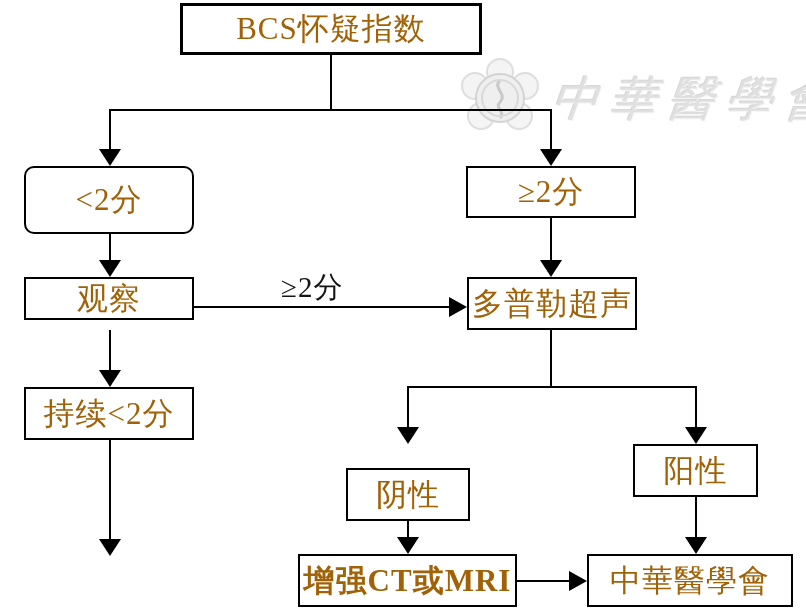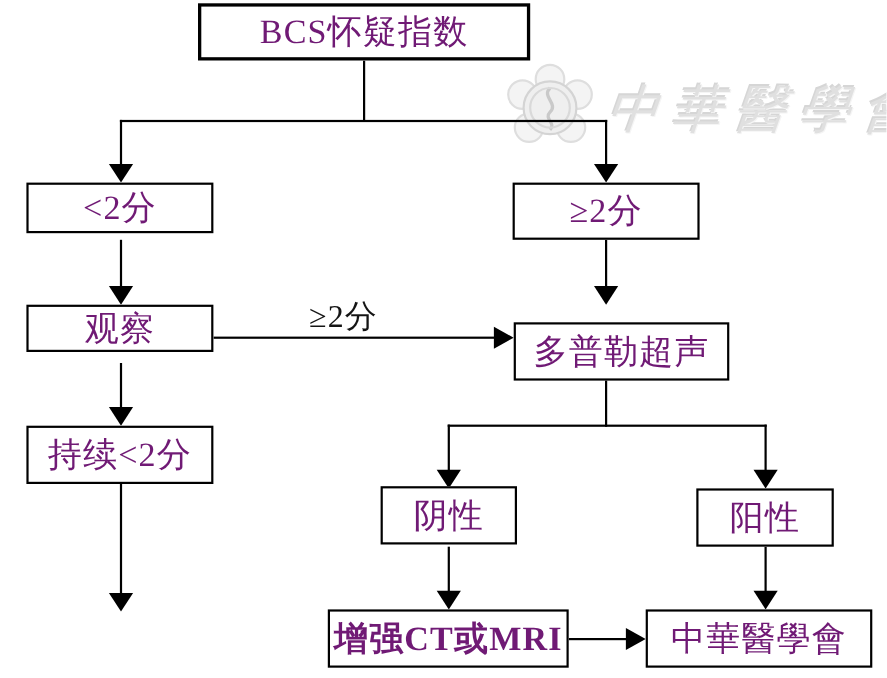--- a/index.html
+++ b/index.html
@@ -27,21 +27,21 @@
     transform:skewX(-6deg);
     white-space:nowrap;
   }
   
   .node{
     position:absolute;
     box-sizing:border-box;
     border:2px solid #000;
     background:#ffffff;
     display:flex;align-items:center;justify-content:center;
-    font-size:31px;color:#701a75;
+    font-size:31px;color:#a16207;
     z-index:2;
     letter-spacing:1px;
   }
   .node.root{border-width:3px;}
   
   .line{position:absolute;background:#000;z-index:1;}
   .arrow-down{
     position:absolute;width:0;height:0;z-index:1;
     border-left:11px solid transparent;
     border-right:11px solid transparent;
@@ -76,31 +76,31 @@
         <circle cx="44" cy="44" r="24" fill="#efefef" stroke="#d4d4d4"></circle>
         <path d="M44 26 C 36 34, 52 40, 44 48 C 38 54, 50 58, 44 64" stroke="#c9c9c9" stroke-width="3"></path>
         <circle cx="44" cy="44" r="18" stroke="#d9d9d9"></circle>
       </g>
     </svg>
     <span class="wm-text">中華醫學會</span>
   </div>
 
   <div class="node root" style="left:180px;top:3px;width:302px;height:52px;">BCS怀疑指数</div>
 
-  <div class="node" style="left:24px;top:166px;width:170px;height:46px;">&lt;2分</div>
+  <div class="node" style="left:24px;top:166px;width:170px;height:68px;border-radius:10px;">&lt;2分</div>
 
   <div class="node" style="left:466px;top:166px;width:170px;height:52px;">≥2分</div>
 
   <div class="node" style="left:24px;top:277px;width:170px;height:43px;">观察</div>
 
-  <div class="node" style="left:467px;top:293px;width:196px;height:53px;">多普勒超声</div>
+  <div class="node" style="left:467px;top:277px;width:170px;height:53px;">多普勒超声</div>
 
   <div class="node" style="left:24px;top:387px;width:170px;height:53px;">持续&lt;2分</div>
 
-  <div class="node" style="left:346px;top:442px;width:124px;height:53px;">阴性</div>
+  <div class="node" style="left:346px;top:468px;width:124px;height:53px;">阴性</div>
 
   <div class="node" style="left:633px;top:444px;width:125px;height:53px;text-align:center;">阳性</div>
 
 
   <div class="node" style="left:298px;top:554px;width:219px;height:53px;font-weight:bold;">增强CT或MRI</div>
 
   <div class="node" style="left:587px;top:554px;width:206px;height:53px;">中華醫學會</div>
 
   <div class="line" style="left:330px;top:55px;width:2px;height:55px;"></div>
   <div class="line" style="left:109px;top:109px;width:443px;height:2px;"></div>

